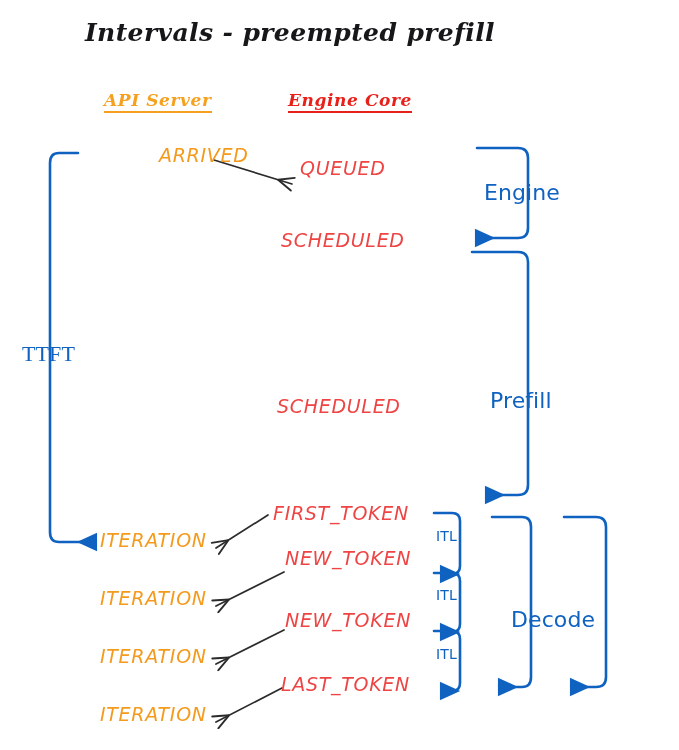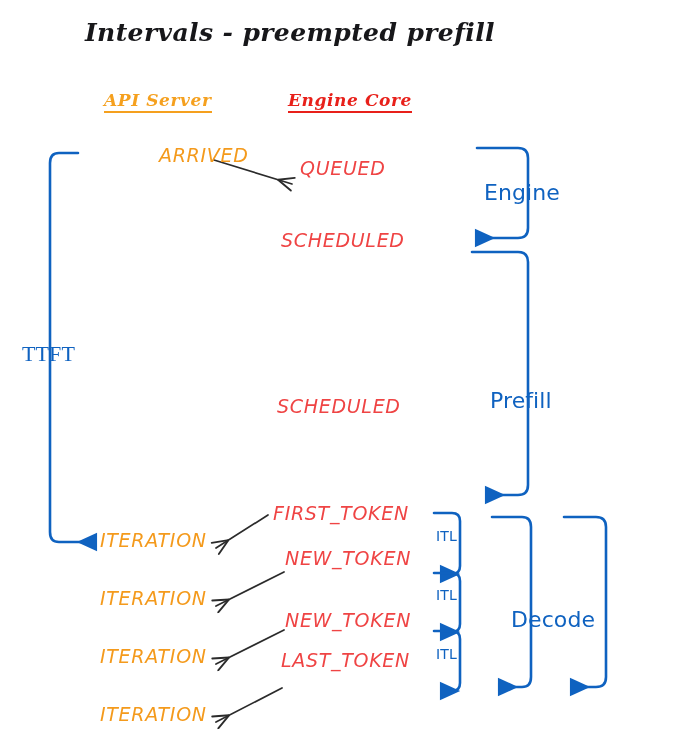--- a/index.html
+++ b/index.html
@@ -119,21 +119,21 @@
   <div class="lbl state api" style="left:100px; top:589px;">ITERATION</div>
   <div class="lbl state api" style="left:100px; top:647px;">ITERATION</div>
   <div class="lbl state api" style="left:100px; top:705px;">ITERATION</div>
 
   <div class="lbl state engine" style="left:300px; top:159px;">QUEUED</div>
   <div class="lbl state engine" style="left:281px; top:231px;">SCHEDULED</div>
   <div class="lbl state engine" style="left:277px; top:397px;">SCHEDULED</div>
   <div class="lbl state engine" style="left:273px; top:504px;">FIRST_TOKEN</div>
   <div class="lbl state engine" style="left:285px; top:549px;">NEW_TOKEN</div>
   <div class="lbl state engine" style="left:285px; top:611px;">NEW_TOKEN</div>
-  <div class="lbl state engine" style="left:281px; top:651px;">LAST_TOKEN</div>
+  <div class="lbl state engine" style="left:281px; top:675px;">LAST_TOKEN</div>
 
   <div class="lbl blue-lbl" style="left:22px; top:343px;font-family:Liberation Serif, serif;">TTFT</div>
   <div class="lbl blue-lbl" style="left:484px; top:182px;">Engine</div>
   <div class="lbl blue-lbl" style="left:490px; top:374px;margin-top:16px;">Prefill</div>
   <div class="lbl blue-lbl small" style="left:436px; top:529px;">ITL</div>
   <div class="lbl blue-lbl small" style="left:436px; top:588px;">ITL</div>
   <div class="lbl blue-lbl small" style="left:436px; top:647px;">ITL</div>
   <div class="lbl blue-lbl" style="left:483px; top:609px;margin-left:28px;">Decode</div>
 
 </div>

